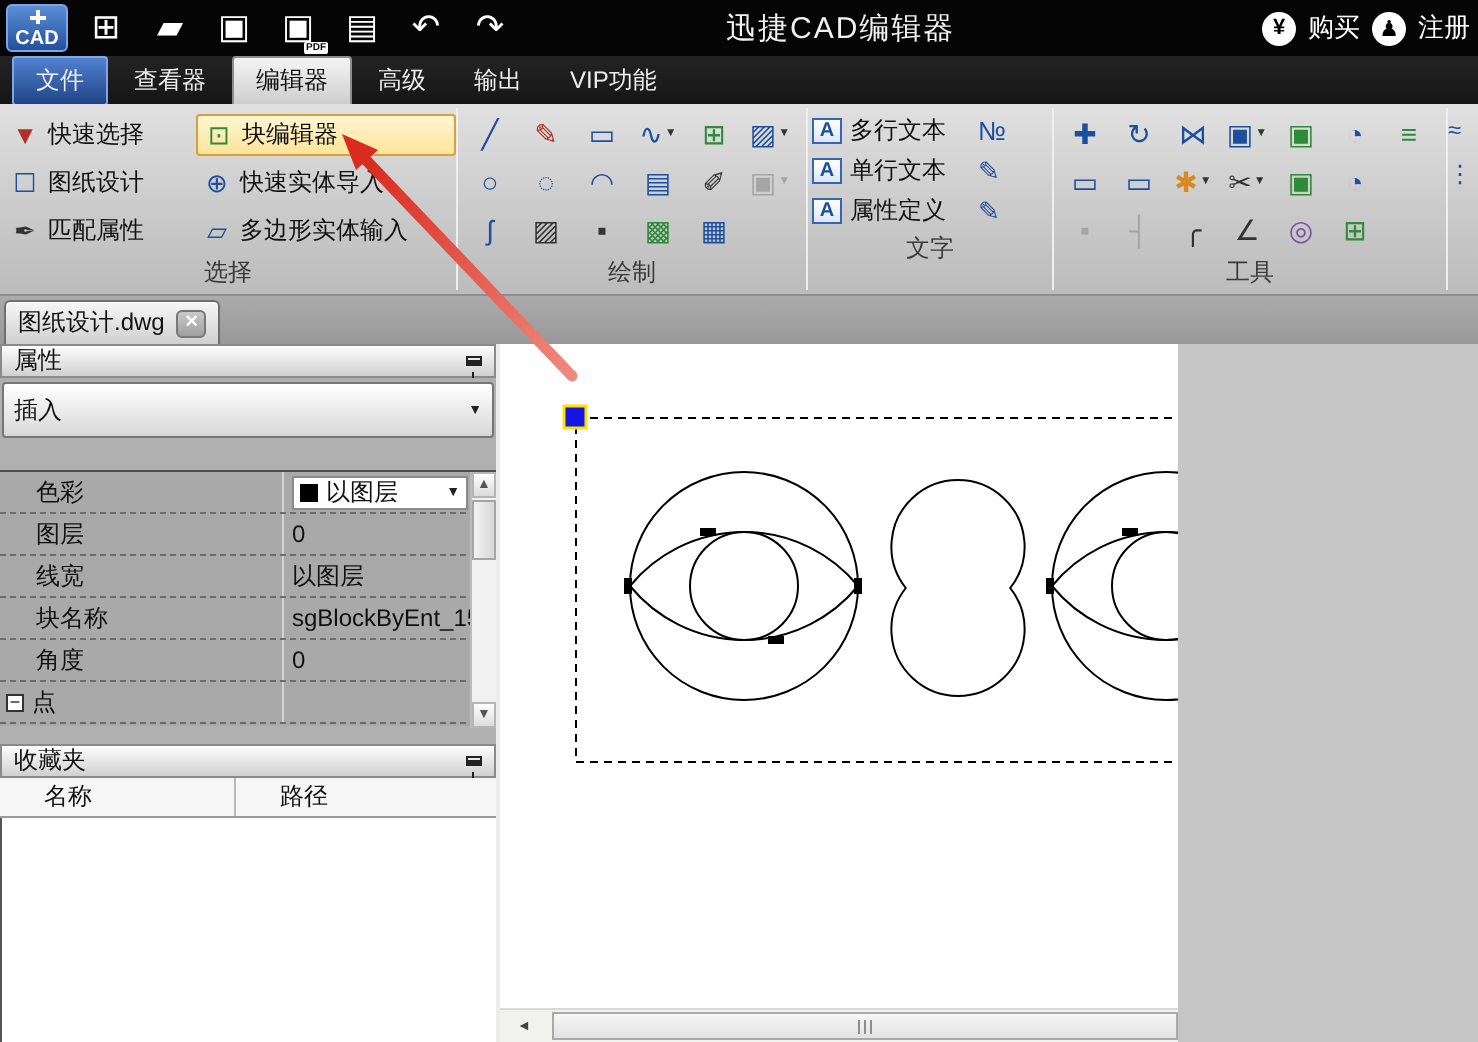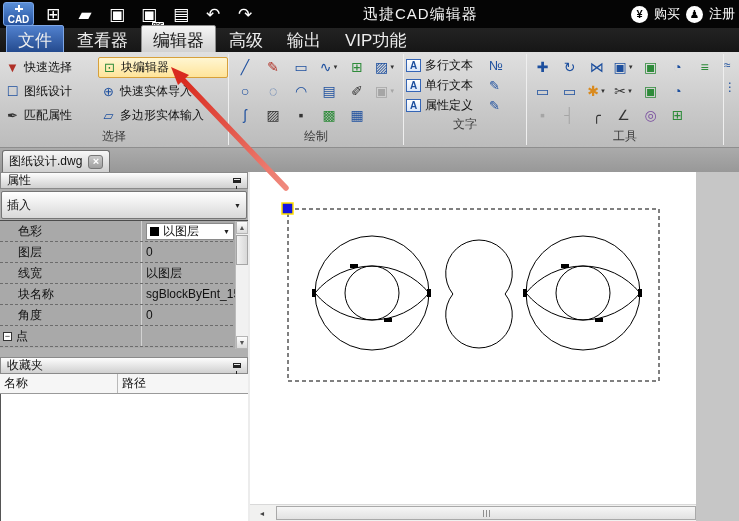--- a/index.html
+++ b/index.html
@@ -12,21 +12,21 @@
   .logo::before{content:"";position:absolute;top:2px;left:14px;width:2px;height:7px;background:#fff;}
   .logo::after{content:"";position:absolute;top:5px;left:11px;width:8px;height:2px;background:#fff;}
   .tbtn{color:#fff;font-size:17px;width:26px;text-align:center;margin-right:6px;cursor:pointer;position:relative;}
   .tbtn .sub{position:absolute;right:-2px;bottom:-3px;font-size:5px;background:#fff;color:#000;padding:0 1px;font-weight:bold;border-radius:1px;}
   .apptitle{position:absolute;left:363px;top:5px;color:#f2f2f2;font-size:15px;letter-spacing:1px;}
   .tright{position:absolute;right:4px;top:0;height:28px;display:flex;align-items:center;gap:6px;color:#fff;font-size:13px;}
   .badge{width:17px;height:17px;border-radius:50%;background:#fff;color:#000;font-size:11px;font-weight:bold;display:flex;align-items:center;justify-content:center;}
 
   
   .menubar{position:absolute;left:0;top:28px;width:739px;height:24px;background:linear-gradient(#232323,#161616);display:flex;align-items:center;padding-left:6px;gap:2px;}
-  .mitem{color:#eee;font-size:17px;padding:3px 11px;cursor:pointer;}
+  .mitem{color:#eee;font-size:12px;padding:3px 11px;cursor:pointer;}
   .mitem.blue{background:linear-gradient(#5181cf,#1f4486);border:1px solid #7fa7e6;border-radius:2px;}
   .mitem.sel{background:linear-gradient(#f5f5f5,#cdcdcd);color:#111;border:1px solid #8d8d8d;border-radius:2px 2px 0 0;}
 
   
   .ribbon{position:absolute;left:0;top:52px;width:739px;height:96px;background:linear-gradient(#e0e0e0,#c9c9c9 60%,#bcbcbc);border-bottom:1px solid #8e8e8e;display:flex;}
   .rgroup{display:flex;flex-direction:column;padding:3px 2px 0;}
   .glabel{margin-top:auto;text-align:center;font-size:12px;color:#3a3a3a;padding:1px 0 14px;}
   .gsep{width:1px;background:#9a9a9a;border-right:1px solid #efefef;margin:2px 0;}
   .selgrid{display:grid;grid-template-columns:96px 130px;grid-auto-rows:24px;font-size:12px;color:#111;align-items:center;}
   .selitem{display:flex;align-items:center;gap:4px;padding:1px 3px;cursor:pointer;white-space:nowrap;}
@@ -43,42 +43,42 @@
   .tside{margin-left:12px;font-size:13px;}
   .b{color:#1d4f9e}.g{color:#2e8b3a}.r{color:#b03026}.k{color:#333}.gy{color:#a5a5a5}.o{color:#d98a1e}.p{color:#7a4fa0}
   .partialgrp{width:12px;overflow:hidden;display:flex;flex-direction:column;gap:8px;padding-top:6px;color:#1d4f9e;font-size:12px;}
 
   
   .tabstrip{position:absolute;left:0;top:148px;width:739px;height:24px;background:linear-gradient(#ababab,#989898);}
   .doctab{position:absolute;left:2px;top:2px;height:22px;background:linear-gradient(#f7f7f7,#cfcfcf);border:1px solid #6f6f6f;border-bottom:none;border-radius:3px 3px 0 0;display:flex;align-items:center;gap:6px;padding:0 6px;font-size:12px;color:#111;}
   .closebtn{width:15px;height:14px;background:linear-gradient(#c9c9c9,#9f9f9f);border:1px solid #777;border-radius:3px;color:#fff;font-size:11px;font-weight:bold;display:flex;align-items:center;justify-content:center;cursor:pointer;line-height:1;}
 
   
-  .main{position:absolute;left:0;top:172px;width:696px;height:349px;display:flex;}
+  .main{position:absolute;left:0;top:172px;width:589px;height:349px;display:flex;}
   .lpanel{width:250px;flex:none;background:#b0b0b0;border-right:2px solid #ececec;display:flex;flex-direction:column;position:relative;}
   .phead{height:17px;background:linear-gradient(#fdfdfd,#d0d0d0);border:1px solid #8a8a8a;display:flex;align-items:center;justify-content:space-between;font-size:12px;color:#111;padding:0 6px;flex:none;}
   .pin{width:8px;height:5px;border:1px solid #222;border-bottom:3px solid #222;position:relative;flex:none;}
   .pin::after{content:"";position:absolute;left:2px;top:7px;width:1px;height:3px;background:#222;}
   .combo{height:19px;margin:2px 1px 1px;background:linear-gradient(#fff,#d8d8d8);border:1px solid #767676;border-radius:2px;display:flex;align-items:center;justify-content:space-between;font-size:12px;padding:13px 5px;color:#111;flex:none;cursor:pointer;}
   .combo .arr{font-size:7px;color:#222;}
-  .pgrid{height:128px;border-top:1px solid #4c4c4c;position:relative;flex:none;background:#a9a9a9;}
+  .pgrid{height:128px;border-top:1px solid #4c4c4c;position:relative;flex:none;background:#a9a9a9;margin-top:15px;}
   .prow{height:21px;border-bottom:1px dashed #6c6c6c;display:flex;align-items:center;font-size:12px;color:#101010;}
   .plabel{width:142px;padding-left:18px;border-right:1px solid #d2d2d2;height:100%;display:flex;align-items:center;flex:none;}
   .pvalue{flex:1;padding-left:4px;overflow:hidden;white-space:nowrap;height:100%;display:flex;align-items:center;}
   .colorcombo{background:#fff;border:1px solid #8a8a8a;height:17px;display:flex;align-items:center;flex:1;margin-right:14px;padding:0 3px;gap:4px;cursor:pointer;}
   .swatch{width:9px;height:9px;background:#000;flex:none;}
   .colorcombo .arr{margin-left:auto;font-size:7px;color:#222;}
   .expander{width:9px;height:9px;border:1px solid #333;background:#fff;font-size:9px;line-height:7px;text-align:center;margin:0 4px 0 3px;flex:none;cursor:pointer;color:#111;}
   .vscroll{position:absolute;right:0;top:0;width:13px;height:128px;background:#f1f1f1;border-left:1px solid #bbb;}
   .sarrow{height:13px;font-size:7px;color:#555;display:flex;align-items:center;justify-content:center;background:linear-gradient(#fdfdfd,#dcdcdc);border:1px solid #b5b5b5;cursor:pointer;}
   .sarrow.dn{position:absolute;bottom:0;left:0;right:0;}
   .vthumb{position:absolute;top:14px;left:0;right:0;height:30px;background:linear-gradient(90deg,#f2f2f2,#d8d8d8);border:1px solid #a5a5a5;cursor:pointer;}
   .spacer8{height:9px;flex:none;}
   .favcols{height:20px;background:#f6f6f6;border-bottom:1px solid #9a9a9a;display:flex;font-size:12px;color:#111;flex:none;}
-  .favcol{display:flex;align-items:center;padding-left:4px;}
+  .favcol{display:flex;align-items:center;padding-left:22px;}
   .favlist{flex:1;background:#fff;border-left:1px solid #555;}
 
   
   .canvas{flex:1;background:#fff;position:relative;overflow:hidden;}
   .draw path{fill:none;stroke:#000;stroke-width:1;}
   .draw path.fillk{fill:#000;stroke:none;}
   .draw path.dash{stroke-dasharray:4 3;}
   .grip{fill:#1414e0;stroke:#ffe000;stroke-width:1.5;cursor:pointer;}
   .hscroll{position:absolute;left:0;right:0;bottom:0;height:17px;background:#f1f1f0;border-top:1px solid #d9d9d9;}
   .harrow{position:absolute;left:4px;top:2px;width:16px;height:13px;font-size:7px;color:#444;display:flex;align-items:center;justify-content:center;cursor:pointer;}

